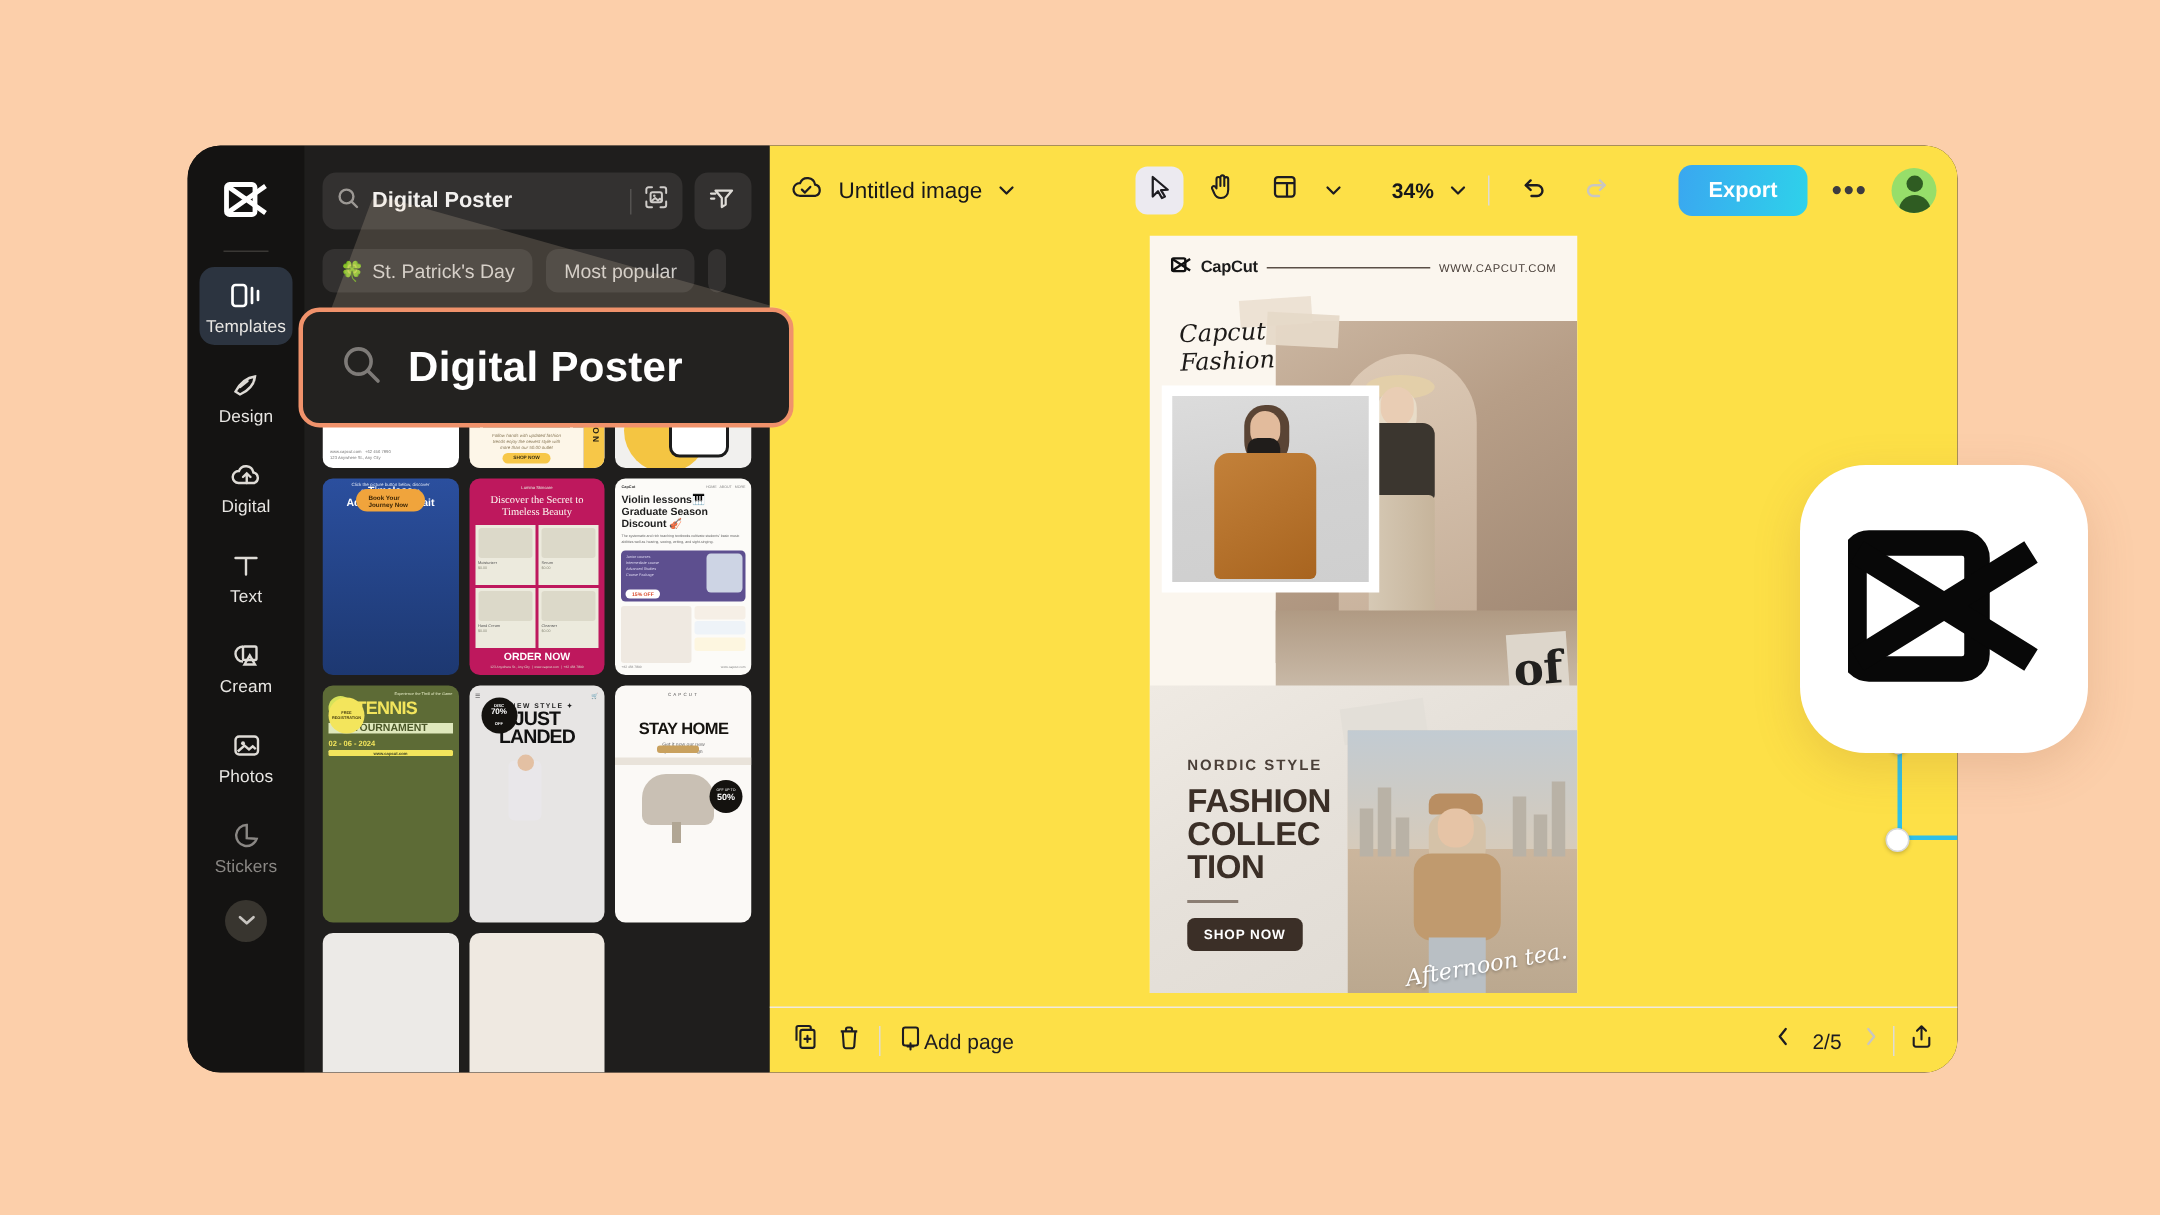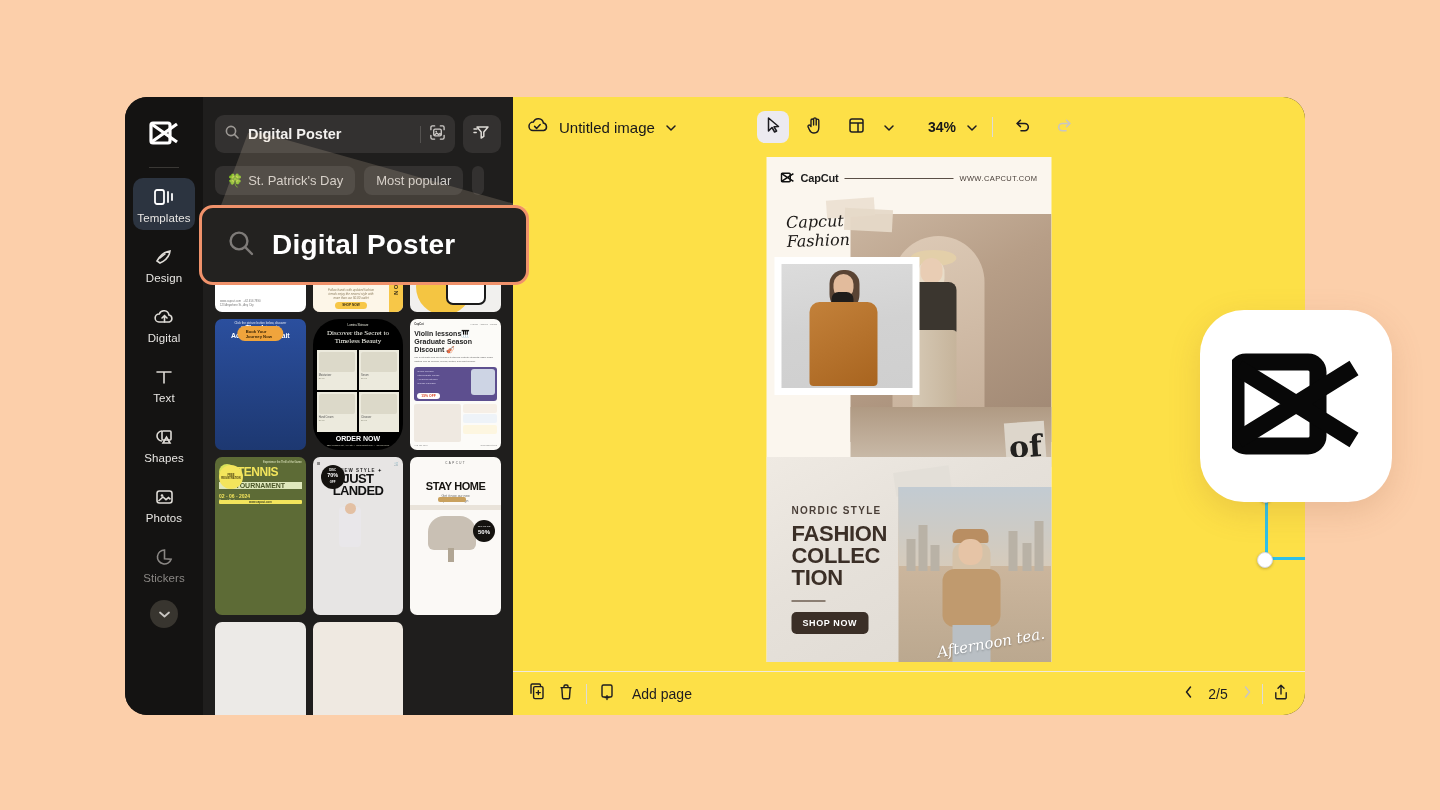--- a/index.html
+++ b/index.html
@@ -203,21 +203,21 @@
   .sel-box .e-l { left:0; top:0; width:3px; height:100%;}
   .hnd { position:absolute; background:#fff; border:1px solid #d9d9d9; border-radius:50%;
          box-shadow: 0 1px 3px rgba(0,0,0,.22); pointer-events:auto; cursor:pointer;}
   .hnd.c { width:16px; height:16px; }
   .hnd.pillv { width:11px; height:26px; border-radius:6px;}
 
   .bottombar {
     height: 44px; flex: 0 0 44px; display: flex; align-items: center;
     padding: 0 16px; gap: 12px; border-top: 1px solid #f0e9e0;
   }
-  .bb-btn { display:flex; align-items:center; gap:16px; cursor:pointer; color:#1d1c21; font-size:14px; }
+  .bb-btn { display:flex; align-items:center; gap:0; cursor:pointer; color:#1d1c21; font-size:14px; }
   .bb-div { width:1px; height:20px; background:#dedbd6; }
   .page-num { font-size: 14px; color:#1d1c21; min-width: 30px; text-align:center; }
 
   
   .mag-cone {
     position: absolute; left: 0; top: 0; width: 1440px; height: 810px;
     pointer-events: none;
   }
   .callout {
     position: absolute; left: 199px; top: 205px; width: 330px; height: 80px;
@@ -288,21 +288,21 @@
     </div>
 
     <div class="rail-item">
       <span class="ri-ico">
         <svg width="22" height="20" viewBox="0 0 22 20" fill="none" stroke="#dedbd6" stroke-width="1.6">
           <path d="M9 4 a5 5 0 1 0 0 10"></path>
             <rect x="9" y="4" width="9" height="9" rx="1"></rect>
           <path d="M10 16 l3.5 -6 l3.5 6 z"></path>
         </svg>
       </span>
-      <span class="ri-lbl">Shapes</span>
+      <span class="ri-lbl">Cream</span>
     </div>
 
     <div class="rail-item">
       <span class="ri-ico">
         <svg width="21" height="20" viewBox="0 0 21 20" fill="none" stroke="#dedbd6" stroke-width="1.6">
           <rect x="3" y="4" width="15" height="12" rx="2.4"></rect>
           <circle cx="8" cy="8.5" r="1.3" fill="#dedbd6" stroke="none"></circle>
           <path d="M4.5 14 L9 10 l3 2.6 l2.5 -2 l2 1.8"></path>
         </svg>
       </span>
@@ -435,21 +435,21 @@
 
       <div class="thumb" style="background:linear-gradient(180deg,#2b4f9e,#1d3871);">
         <div class="t-in" style="padding:5px;position:relative;">
           <div style="font-size:7px;font-weight:800;color:#fff;text-align:center;line-height:1.15;">Timeless<br>Adventures Await</div>
           <div style="position:absolute;left:4px;right:4px;top:26px;bottom:24px;background:linear-gradient(170deg,#b9b3a6,#8d887c);border-radius:2px;"></div>
           <div style="position:absolute;left:0;right:0;bottom:16px;text-align:center;font-size:3px;color:#dfe6f5;">Click the picture button below, discover<br>new places and get your vibe</div>
           <div style="position:absolute;left:50%;transform:translateX(-50%);bottom:4px;background:#f0a43c;border-radius:8px;padding:2.5px 8px;font-size:4.2px;font-weight:700;color:#3b2506;">Book Your Journey Now</div>
         </div>
       </div>
 
-      <div class="thumb" style="background:#000000;border-radius:26px;">
+      <div class="thumb" style="background:#be185d;">
         <div class="t-in" style="padding:4px;">
           <div style="text-align:center;font-size:2.8px;color:#e9eadd;">Lumina Skincare</div>
           <div style="text-align:center;font-family:'Liberation Serif',serif;font-size:7px;color:#fdfdf4;line-height:1.2;margin-top:2px;">Discover the Secret to<br>Timeless Beauty</div>
           <div style="display:grid;grid-template-columns:1fr 1fr;gap:2px;margin-top:4px;flex:1;">
             <div style="background:#eceadd;padding:2px;">
                 <div style="height:20px;background:#dcd9c9;border-radius:2px;"></div>
                 <div style="font-size:2.6px;color:#555;margin-top:2px;">Moisturizer</div>
                 <div style="font-size:2.4px;color:#8a8a7a;">$0.00</div>
               </div>
             <div style="background:#eceadd;padding:2px;">
@@ -621,20 +621,25 @@
       </div>
       <div class="tb-btn">
         <span>
           <svg width="17" height="16" viewBox="0 0 17 16" fill="none" stroke="#c9c6c1" stroke-width="1.6">
             <path d="M13.5 6.5 H6.3 a3.6 3.6 0 0 0 0 7.2 H10" stroke-linecap="round"></path>
             <path d="M10.6 3.3 L13.9 6.5 L10.6 9.6" stroke-linecap="round" stroke-linejoin="round"></path>
           </svg>
         </span>
       </div>
 
+      <div style="margin-left:auto;display:flex;align-items:center;gap:12px;">
+        <button class="export-btn">Export</button>
+        <span class="dots">•••</span>
+        <span class="avatar"></span>
+      </div>
     </div>
 
     <div class="canvas-area">
       <div class="poster">
         <div class="p-head">
           <span>
             <svg width="14" height="11" viewBox="0 0 16 13">
               <path d="M2 1.5 h8 a1.2 1.2 0 0 1 1.2 1.2 v7.6 a1.2 1.2 0 0 1 -1.2 1.2 h-8 a1.2 1.2 0 0 1 -1.2 -1.2 v-7.6 a1.2 1.2 0 0 1 1.2 -1.2 z" fill="none" stroke="#111" stroke-width="1.9"></path>
               <path d="M1 2 L15 11 M15 2 L1 11" stroke="#111" stroke-width="1.9" fill="none"></path>
             </svg>

